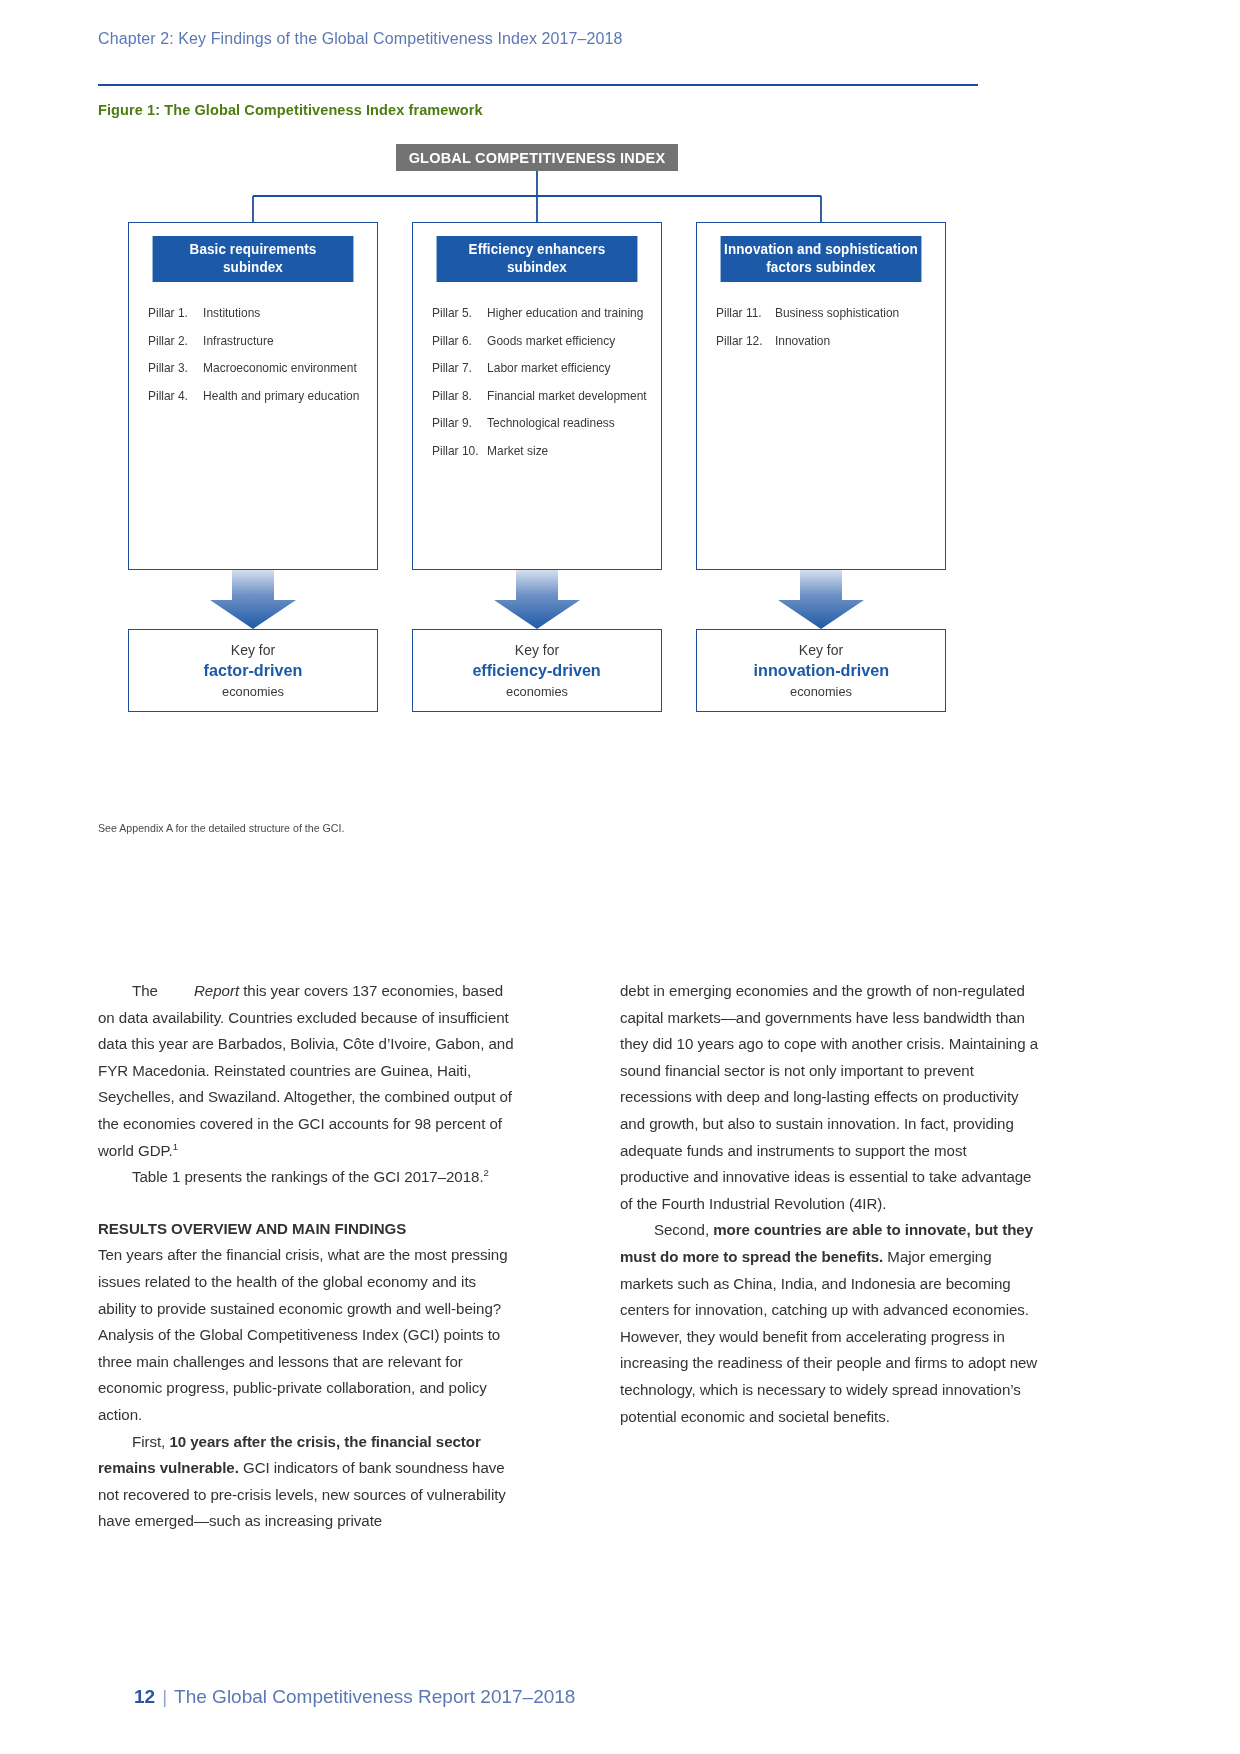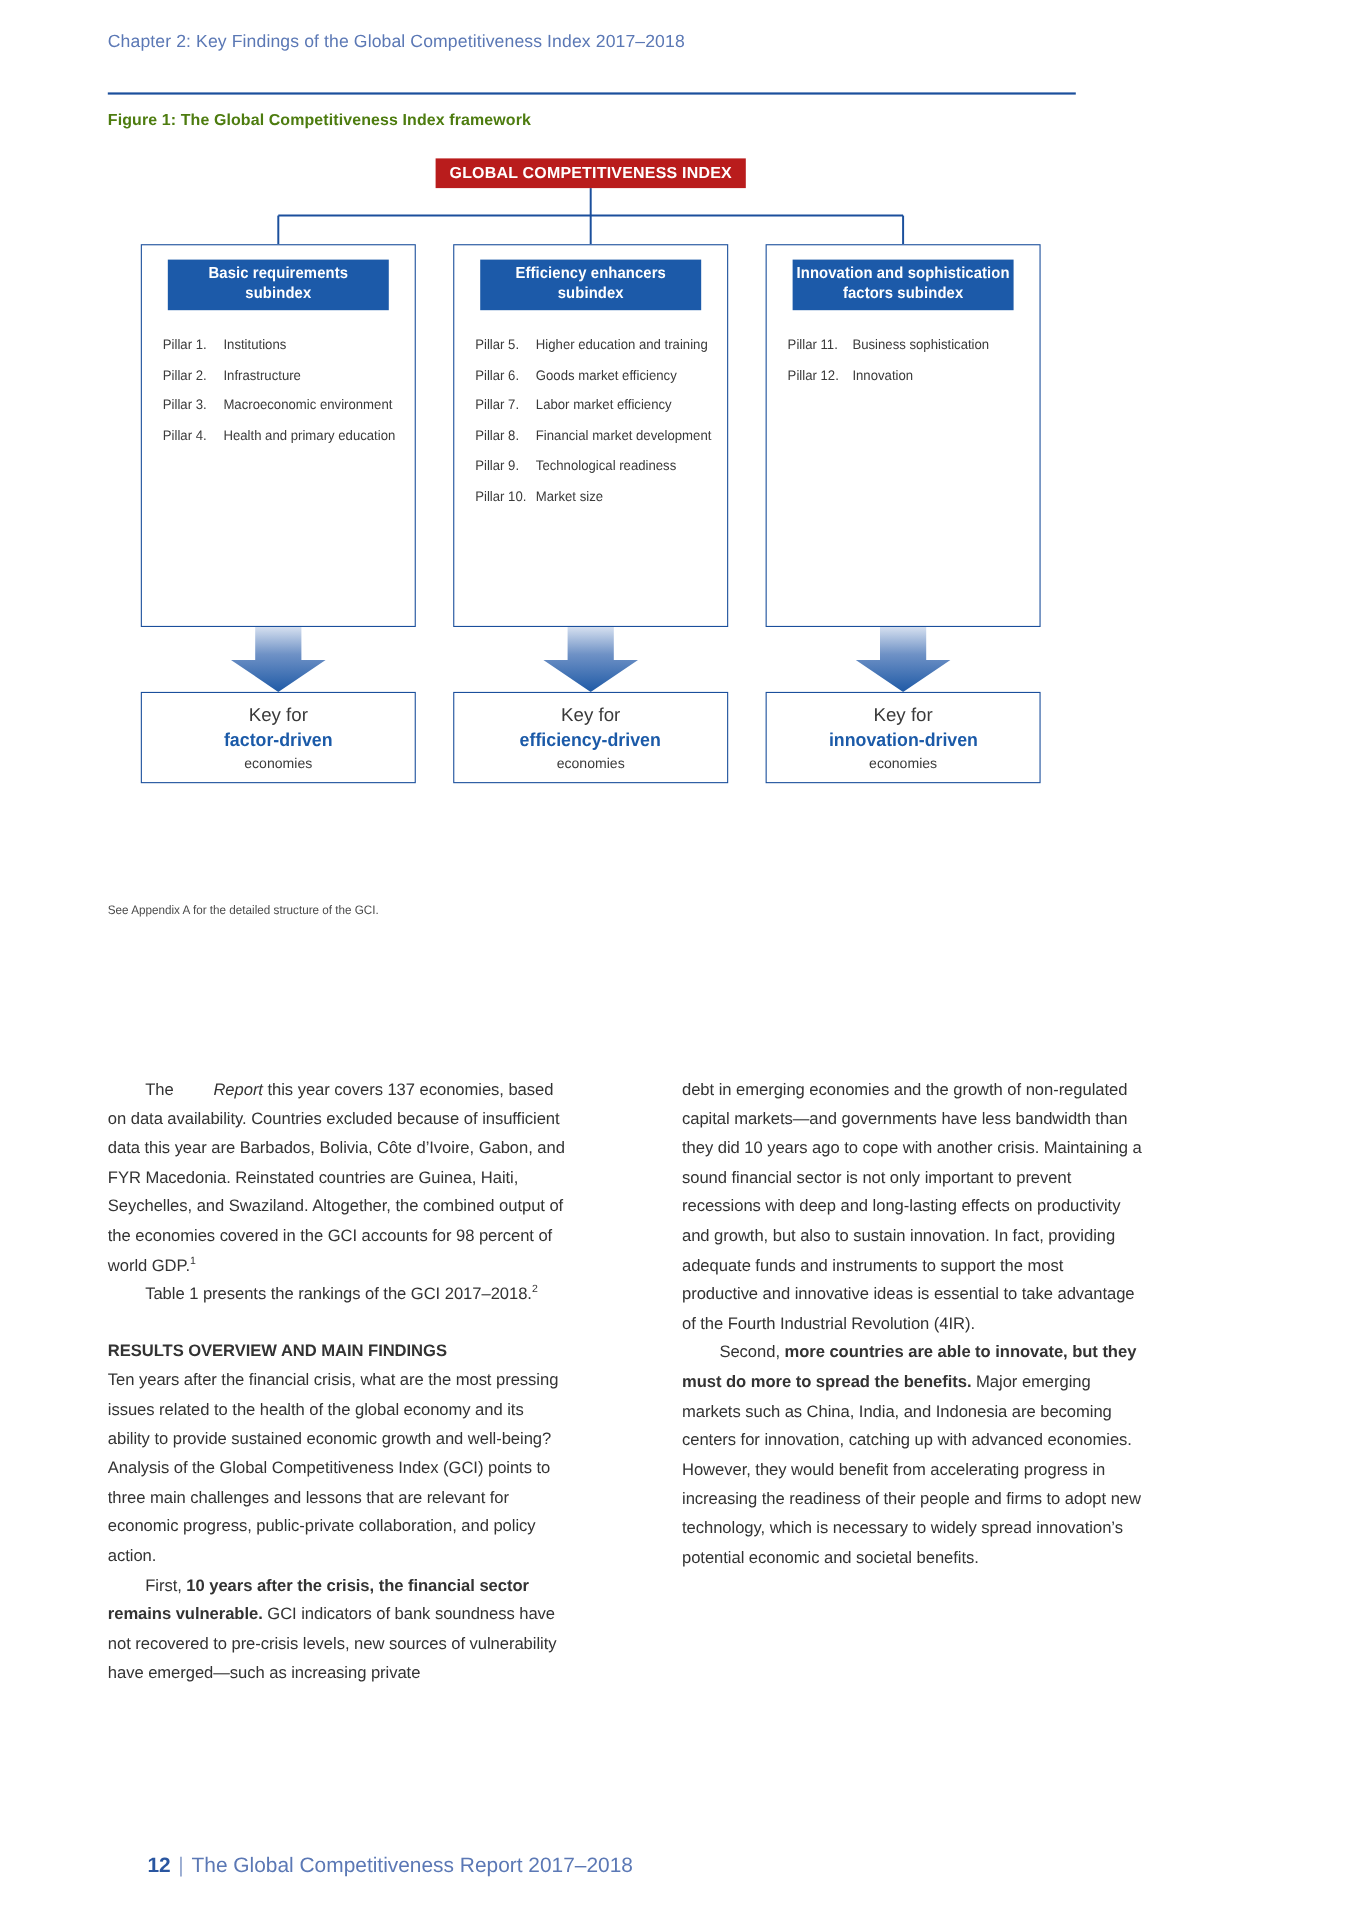--- a/index.html
+++ b/index.html
@@ -33,21 +33,21 @@
     margin-top:12px;
   }
 
   
   .figure{position:absolute; left:0; top:0; width:1240px; height:820px;}
   .figure svg{position:absolute;left:0;top:0;}
 
   .gci-head{
     position:absolute; left:396px; top:144px;
     width:282px; height:27px;
-    background:#b91c1c;
+    background:#737373;
     color:#fff;
     display:flex; align-items:center; justify-content:center;
     font-size:14.5px; font-weight:bold; letter-spacing:.2px;
     font-family:"Liberation Sans", sans-serif;
   }
 
   .subcol{
     position:absolute;
     border:1.6px solid #1b4f9c;
     background:#fff;
@@ -98,21 +98,21 @@
     position:absolute;
     border:1.6px solid #1b4f9c;
     background:#fff;
     box-sizing:border-box;
     width:250px; height:83px;
     display:flex; flex-direction:column; align-items:center; justify-content:center;
   }
   .keybox.k1{left:128px; top:629px;}
   .keybox.k2{left:412px; top:629px;}
   .keybox.k3{left:696px; top:629px;}
-  .key-top{font-size:17px; color:#3a3a3a; line-height:1.35;}
+  .key-top{font-size:14px; color:#3a3a3a; line-height:1.35;}
   .key-mid{font-size:17px; font-weight:bold; color:#1b5aa8; line-height:1.4;
            transform:scaleX(.95); transform-origin:center;}
   .key-bot{font-size:12.8px; color:#3a3a3a; line-height:1.35;}
 
   .fignote{
     position:absolute; left:98px; top:822px;
     font-size:11.2px; color:#4a4a4a;
     transform:scaleX(.95); transform-origin:left top;
   }
 

